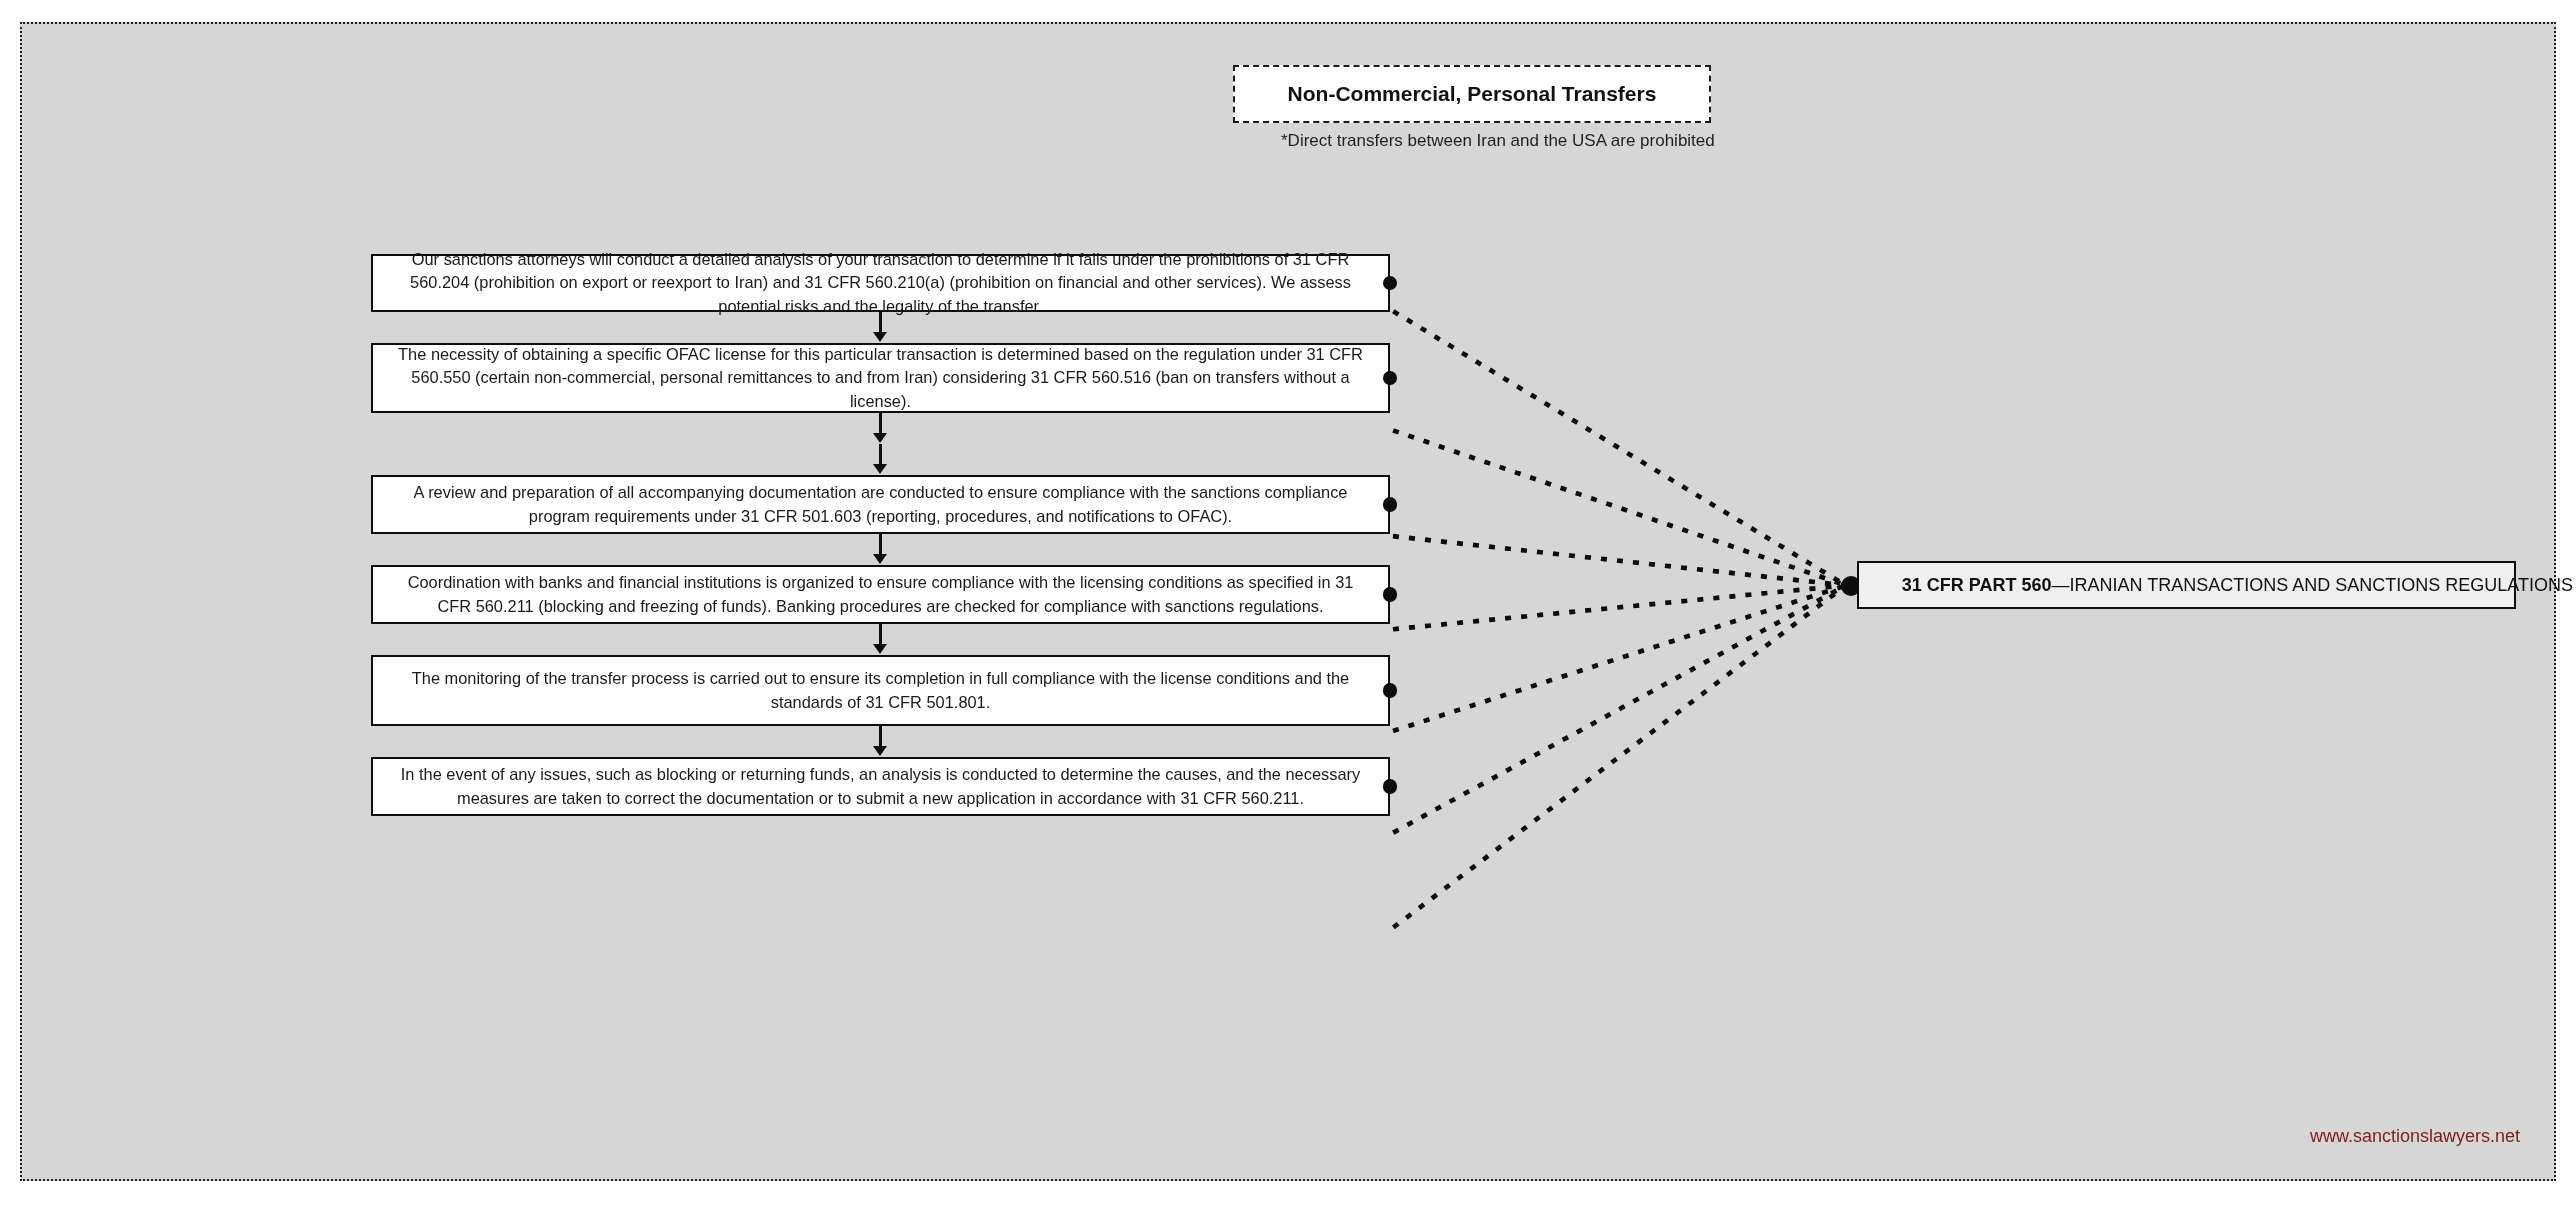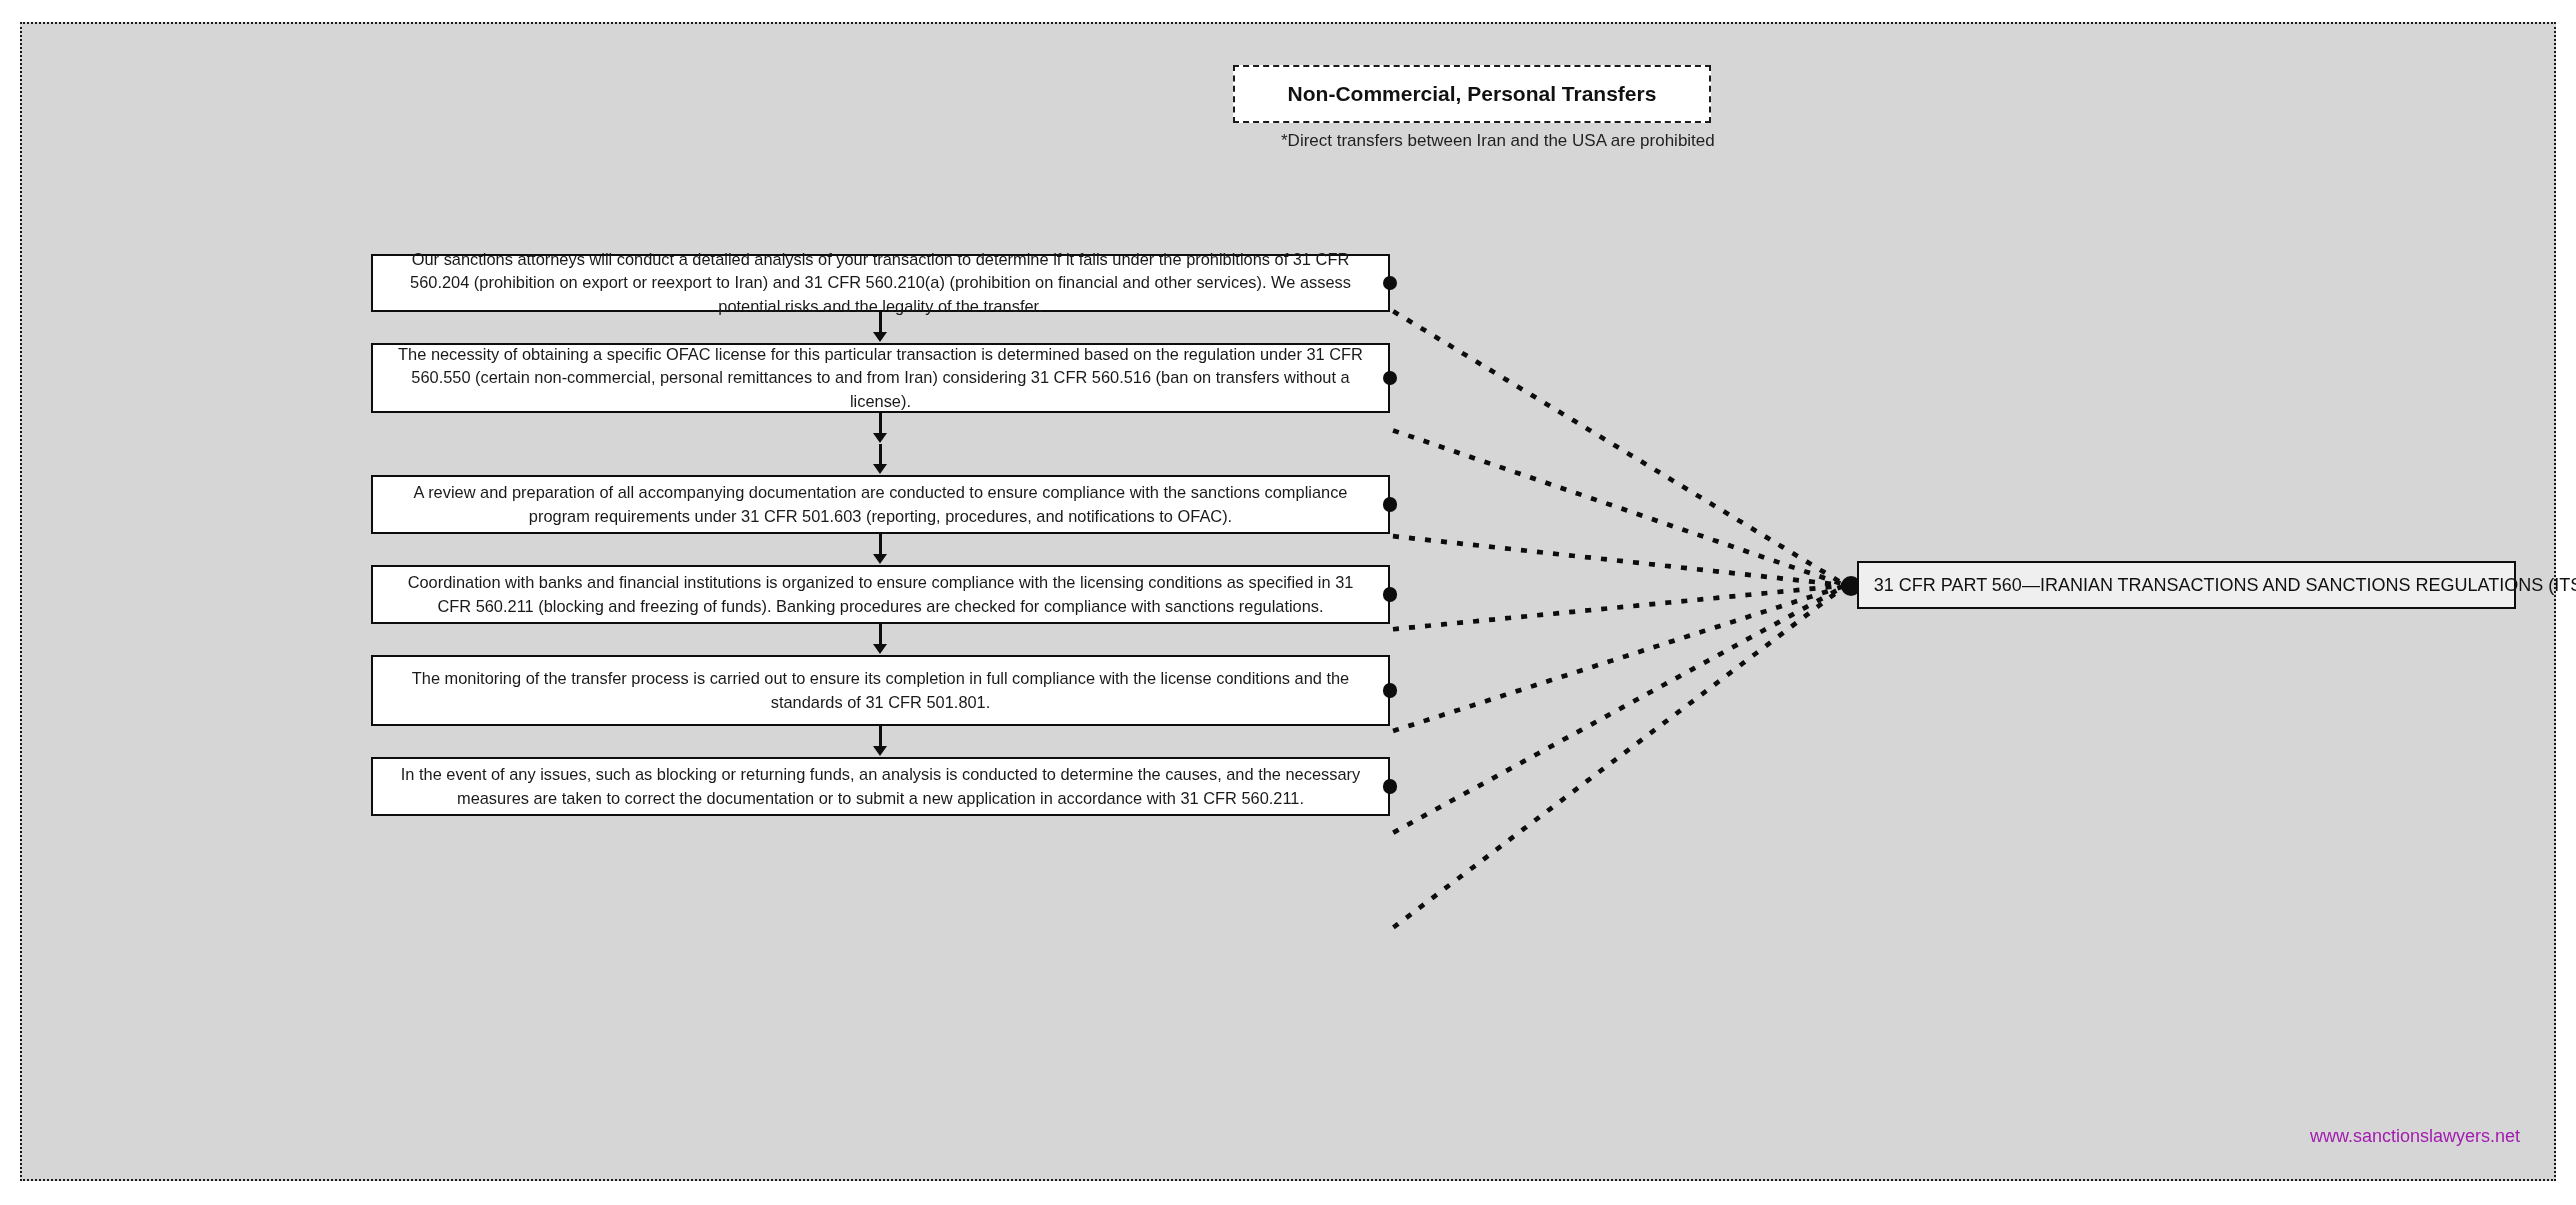--- a/index.html
+++ b/index.html
@@ -175,21 +175,21 @@
     align-items: center;
     padding-left: 14.8px;
   }
   #reg-label {
     font-family: "Liberation Sans Narrow", "Liberation Sans", sans-serif;
     font-stretch: condensed;
     font-size: 18px;
     color: #111111;
     white-space: nowrap;
   }
-  #reg-label .strong { font-weight: 400; }
+  #reg-label .strong { font-weight: 700; margin-left: 28px; }
   #hub-dot {
     position: absolute;
     left: 1841px;
     top: 576px;
     width: 20px;
     height: 20px;
     border-radius: 50%;
     background: #0d0d0d;
   }
 
@@ -203,21 +203,21 @@
     pointer-events: none;
   }
 
   
   #footer-url {
     position: absolute;
     left: 2310px;
     top: 1126px;
     font-family: "Liberation Sans", sans-serif;
     font-size: 18px;
-    color: #a21caf;
+    color: #7f1d1d;
     white-space: nowrap;
   }
 </style>
 </head>
 <body>
 
 <div id="canvas"></div>
 
 <svg id="connectors" viewBox="0 0 3840 1797">
   <g stroke="#0d0d0d" stroke-width="7" stroke-linecap="square" stroke-dasharray="2 22" fill="none">

